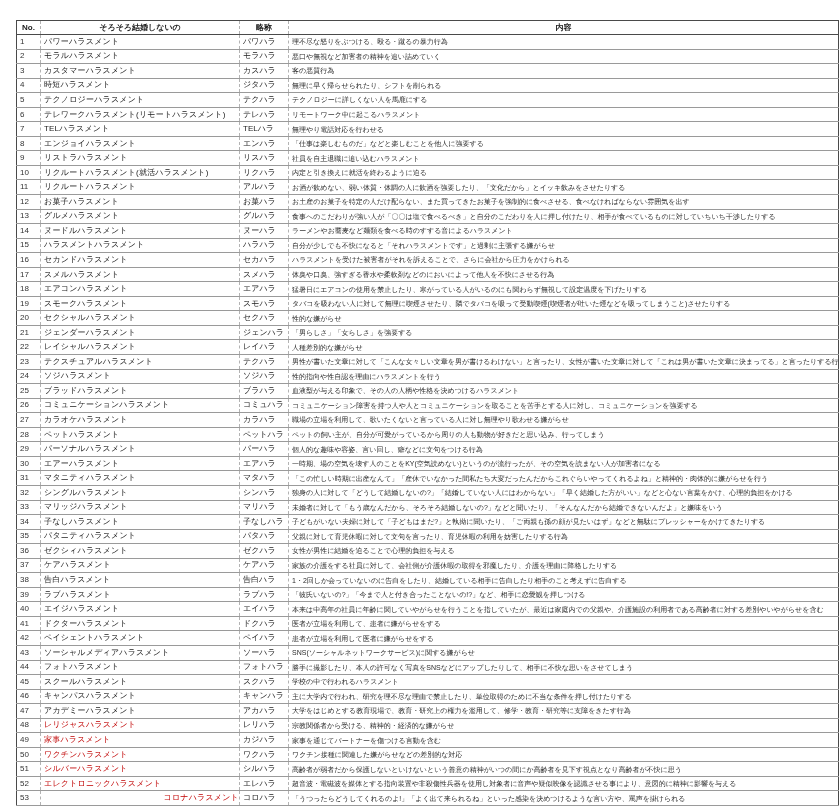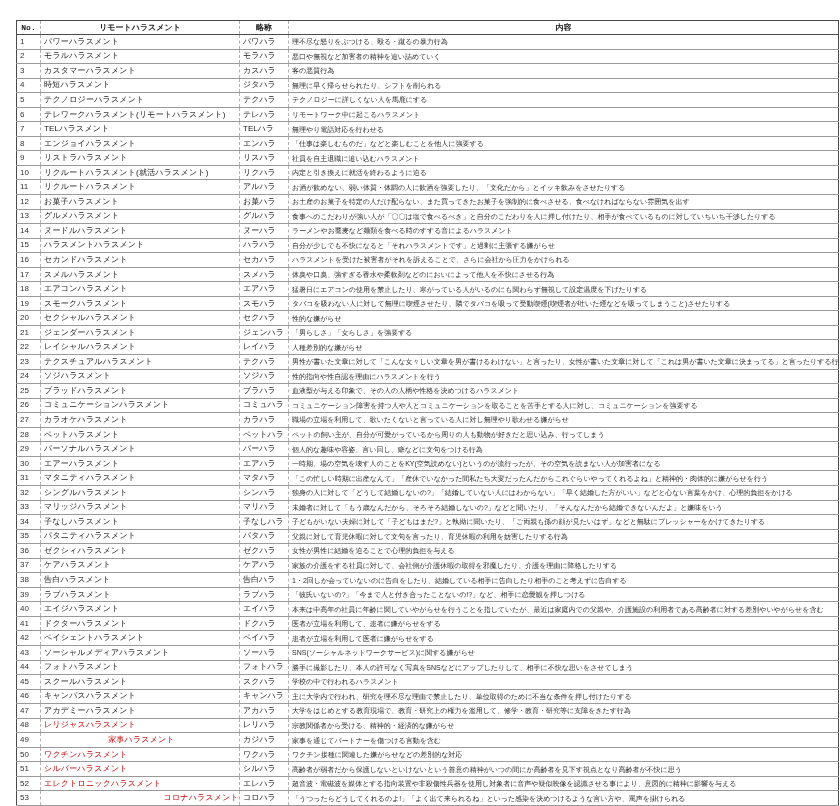--- a/index.html
+++ b/index.html
@@ -31,21 +31,20 @@
   table.haras th {
     height: 13px;
     font-size: 8px;
     font-weight: bold;
     text-align: center;
     vertical-align: middle;
     padding: 0 2px;
     border-bottom: 1.2px solid #4a4a4a;
     background: #ffffff;
     line-height: 1;
-    font-family: Liberation Mono, monospace;
   }
   table.haras td {
     height: 13.55px;
     vertical-align: middle;
     padding: 0 0 0 3px;
     line-height: 1;
     white-space: nowrap;
     overflow: hidden;
     border-top: 1px solid #9a9a9a;
   }
@@ -65,21 +64,21 @@
   <table class="haras">
     <colgroup>
       <col class="c-no">
         <col class="c-name">
         <col class="c-abbr">
         <col class="c-desc">
     </colgroup>
     <thead>
       <tr>
         <th>No.</th>
-        <th>リモートハラスメント</th>
+        <th>そろそろ結婚しないの</th>
         <th>略称</th>
         <th>内容</th>
       </tr>
     </thead>
     <tbody>
         <tr>
           <td class="no-cell">1</td>
           <td class="name-cell">パワーハラスメント</td>
           <td class="abbr-cell">パワハラ</td>
           <td class="desc-cell">理不尽な怒りをぶつける、殴る・蹴るの暴力行為</td>
@@ -361,21 +360,21 @@
           <td class="desc-cell">大学をはじめとする教育現場で、教育・研究上の権力を濫用して、修学・教育・研究等に支障をきたす行為</td>
         </tr>
         <tr>
           <td class="no-cell">48</td>
           <td class="name-cell" style="color: rgb(192, 0, 0); font-family: Liberation Serif, serif;">レリジャスハラスメント</td>
           <td class="abbr-cell">レリハラ</td>
           <td class="desc-cell">宗教関係者から受ける、精神的・経済的な嫌がらせ</td>
         </tr>
         <tr>
           <td class="no-cell">49</td>
-          <td class="name-cell" style="color: rgb(192, 0, 0); text-align: center;">家事ハラスメント</td>
+          <td class="name-cell" style="color: rgb(192, 0, 0);">家事ハラスメント</td>
           <td class="abbr-cell">カジハラ</td>
           <td class="desc-cell">家事を通じてパートナーを傷つける言動を含む</td>
         </tr>
         <tr>
           <td class="no-cell">50</td>
           <td class="name-cell" style="color: rgb(192, 0, 0); margin-left: 44px;">ワクチンハラスメント</td>
           <td class="abbr-cell">ワクハラ</td>
           <td class="desc-cell">ワクチン接種に関連した嫌がらせなどの差別的な対応</td>
         </tr>
         <tr>

